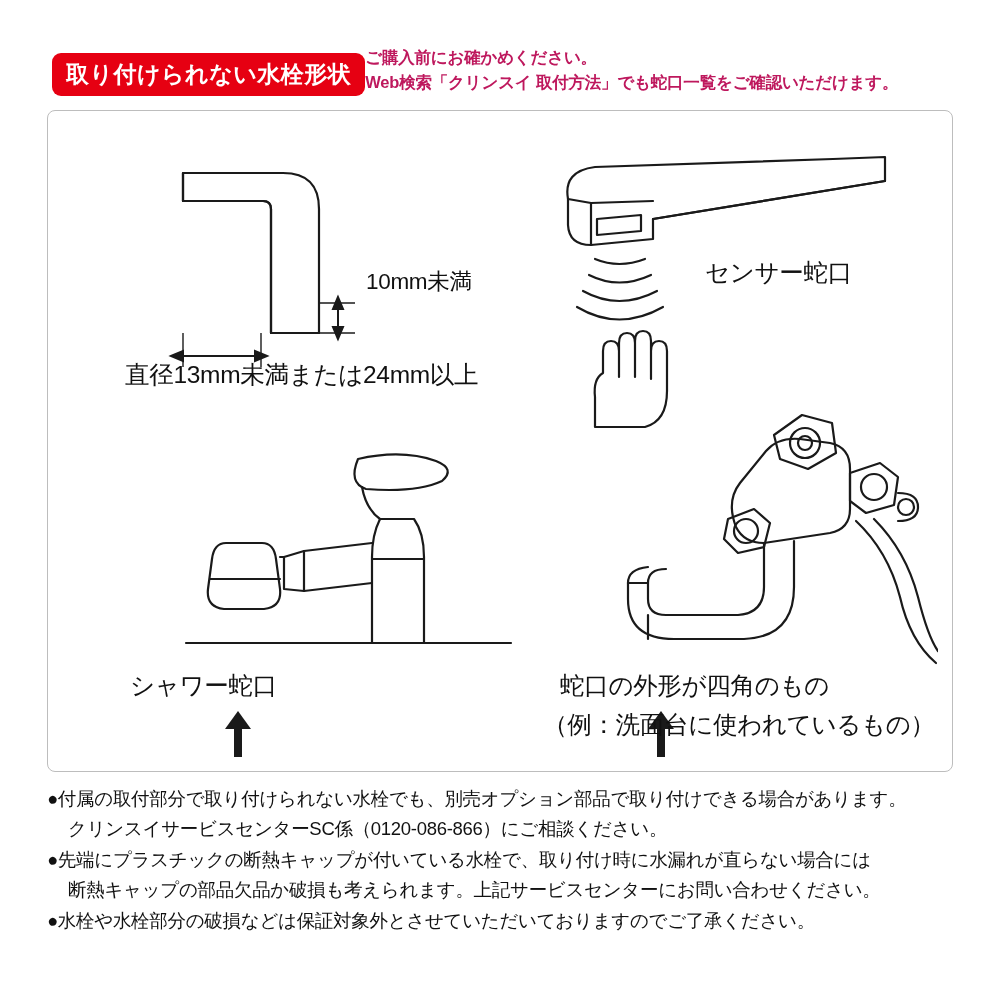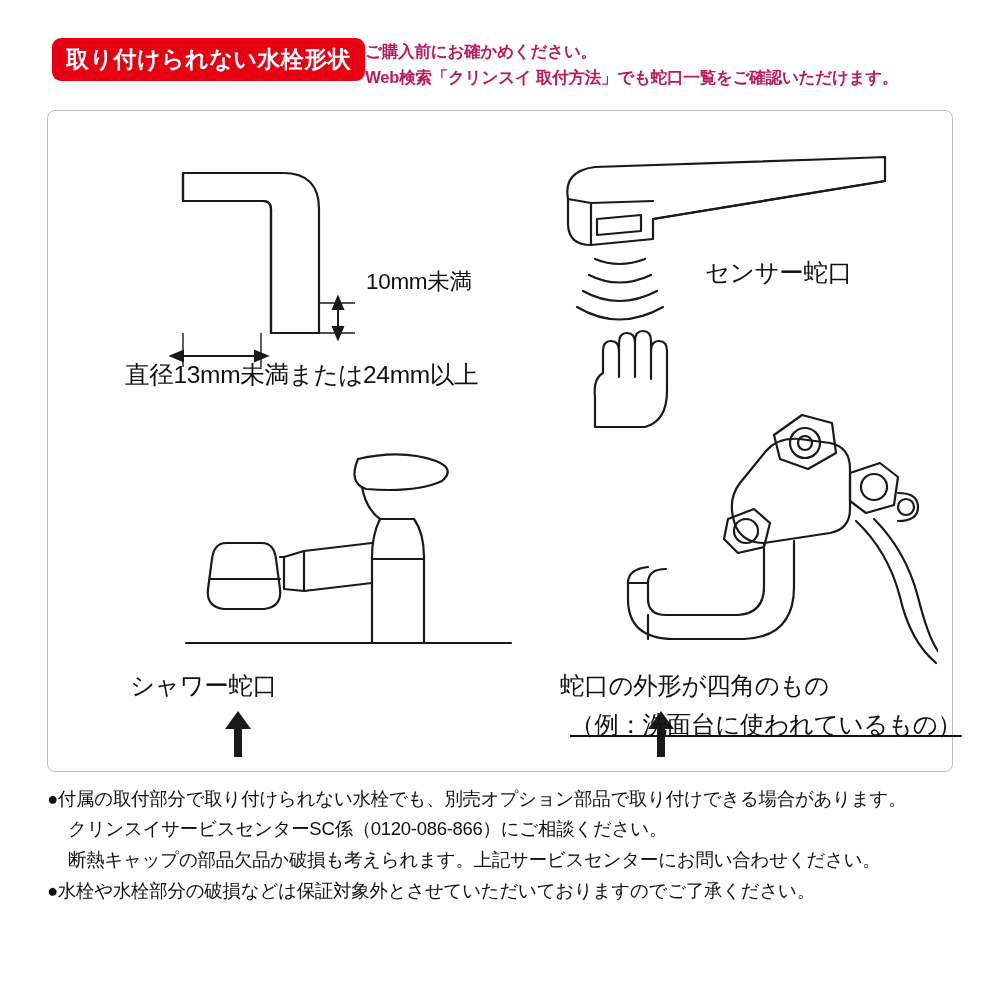--- a/index.html
+++ b/index.html
@@ -22,21 +22,21 @@
   }
 
   
   .header {
     position: absolute;
     left: 52px;
     top: 38px;
     width: 900px;
     height: 58px;
     display: flex;
-    align-items: flex-start;
+    align-items: flex-end;
   }
   .badge {
     background: #e60012;
     color: #ffffff;
     font-size: 23px;
     font-weight: bold;
     letter-spacing: 0.5px;
     border-radius: 9px;
     padding: 8px 14px 9px 14px;
     white-space: nowrap;
@@ -233,30 +233,31 @@
       </g>
     </svg>
 
     <svg class="fig" style="left:598px; top:600px;" width="30" height="48" viewBox="0 0 30 48">
       <g fill="#1a1a1a">
         <rect x="11" y="12" width="8" height="34"></rect>
         <polygon points="15,0 2,18 28,18"></polygon>
       </g>
     </svg>
     <div class="cap big" style="left:512px; top:558px;text-align:right;">蛇口の外形が四角のもの</div>
-    <div class="cap big" style="left:522px; top:597px;text-decoration:underline;">（例：洗面台に使われているもの）</div>
+    <div class="cap big" style="left:495px; top:597px;">（例：洗面台に使われているもの）</div>
 
   </div>
 
   <div class="notes">
     <div class="note">
       <span>●付属の取付部分で取り付けられない水栓でも、別売オプション部品で取り付けできる場合があります。</span>
       <span class="l2">クリンスイサービスセンターSC係（0120-086-866）にご相談ください。</span>
     </div>
     <div class="note">
+      <span>●先端にプラスチックの断熱キャップが付いている水栓で、取り付け時に水漏れが直らない場合には</span>
       <span class="l2">断熱キャップの部品欠品か破損も考えられます。上記サービスセンターにお問い合わせください。</span>
     </div>
     <div class="note">
       <span>●水栓や水栓部分の破損などは保証対象外とさせていただいておりますのでご了承ください。</span>
     </div>
   </div>
 
 </div>
 
 </body></html>

